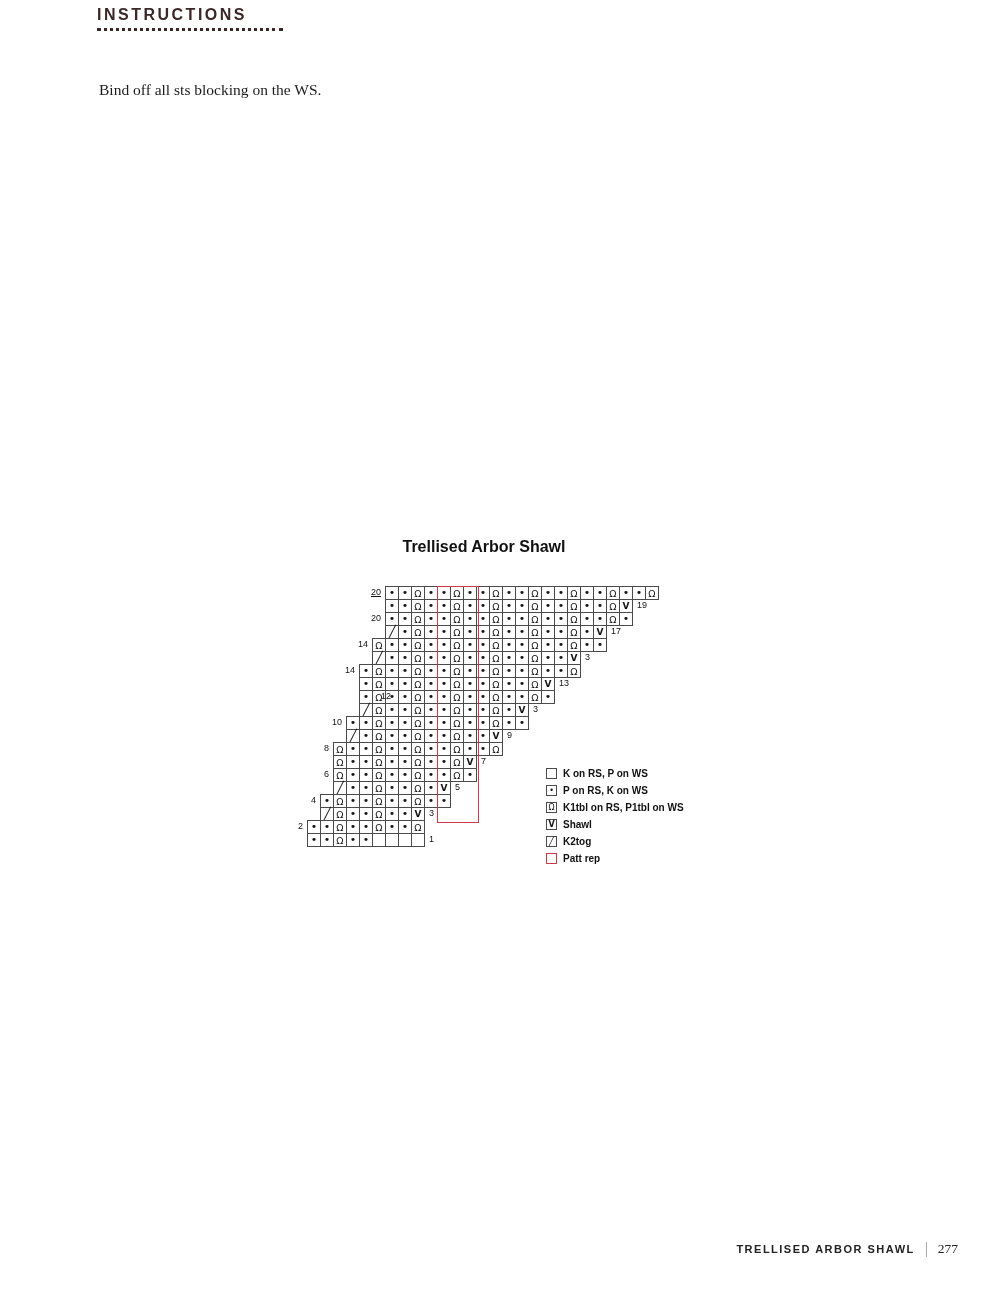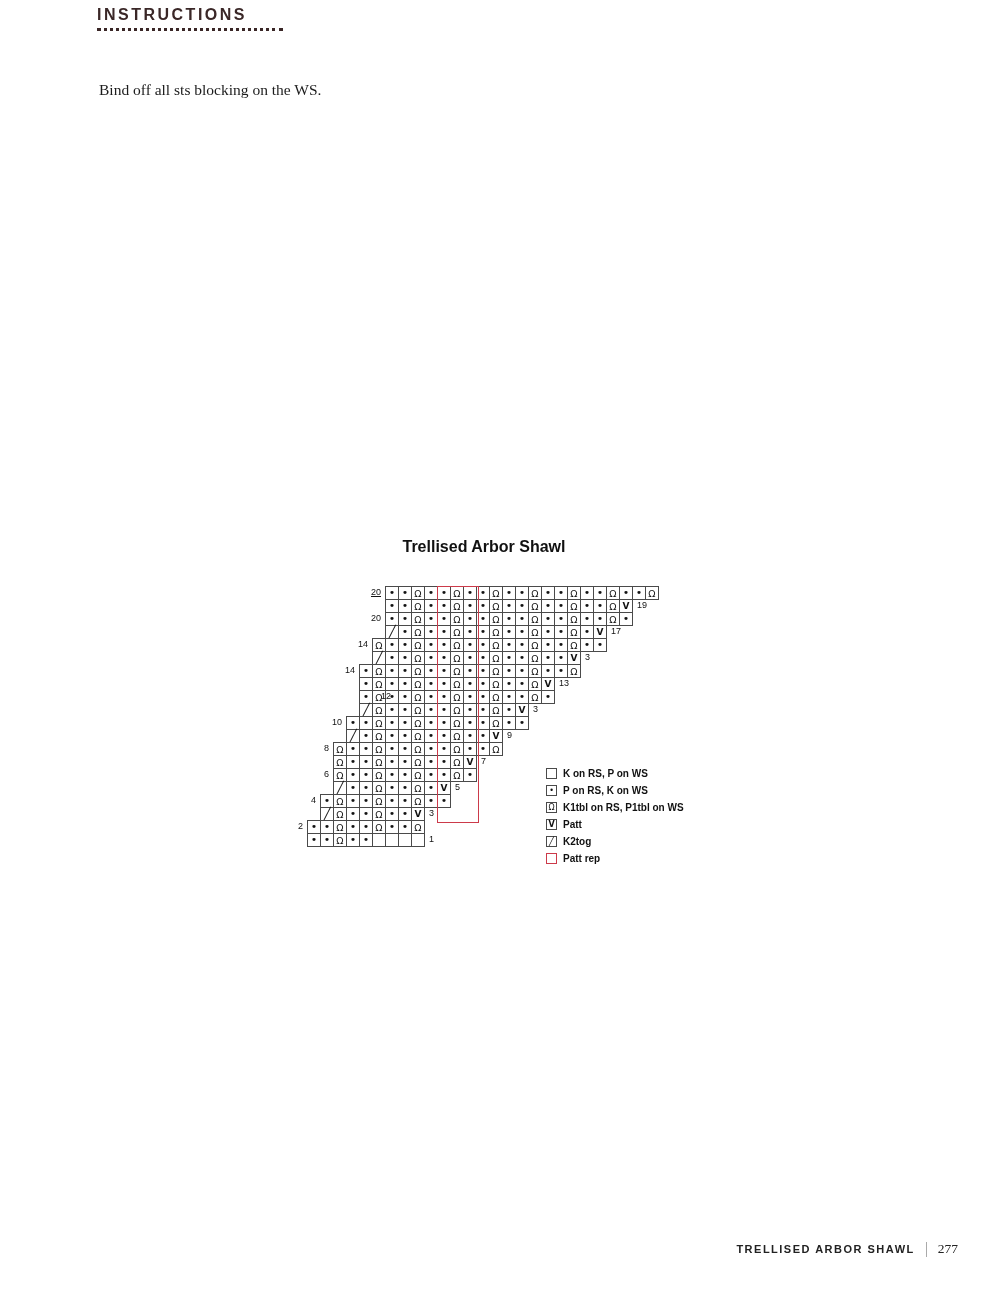--- a/index.html
+++ b/index.html
@@ -386,21 +386,21 @@
         <div class="legend-item">
           <span class="legend-swatch sym-p">•</span>
           <span class="legend-label">P on RS, K on WS</span>
         </div>
         <div class="legend-item">
           <span class="legend-swatch sym-tbl">Ω</span>
           <span class="legend-label">K1tbl on RS, P1tbl on WS</span>
         </div>
         <div class="legend-item">
           <span class="legend-swatch sym-kfbf">V</span>
-          <span class="legend-label">Patt</span>
+          <span class="legend-label">Shawl</span>
         </div>
         <div class="legend-item">
           <span class="legend-swatch sym-k2tog">╱</span>
           <span class="legend-label">K2tog</span>
         </div>
         <div class="legend-item">
           <span class="legend-swatch sym-rep"></span>
           <span class="legend-label">Patt rep</span>
         </div>
       </div>

